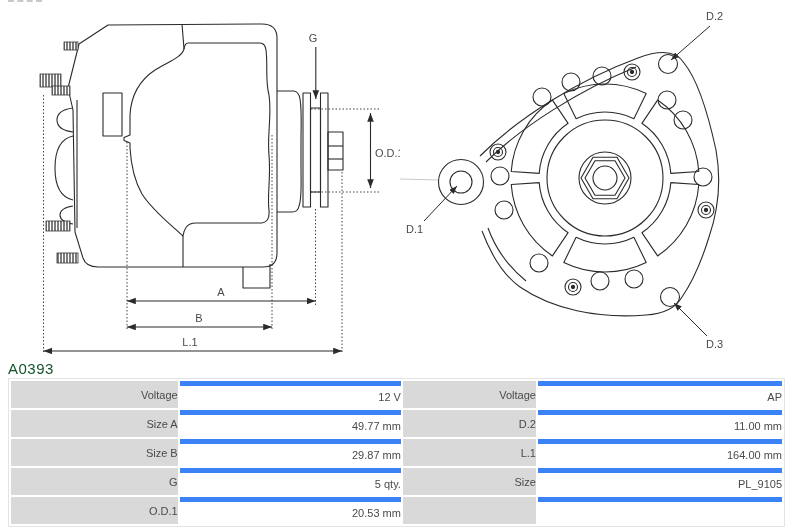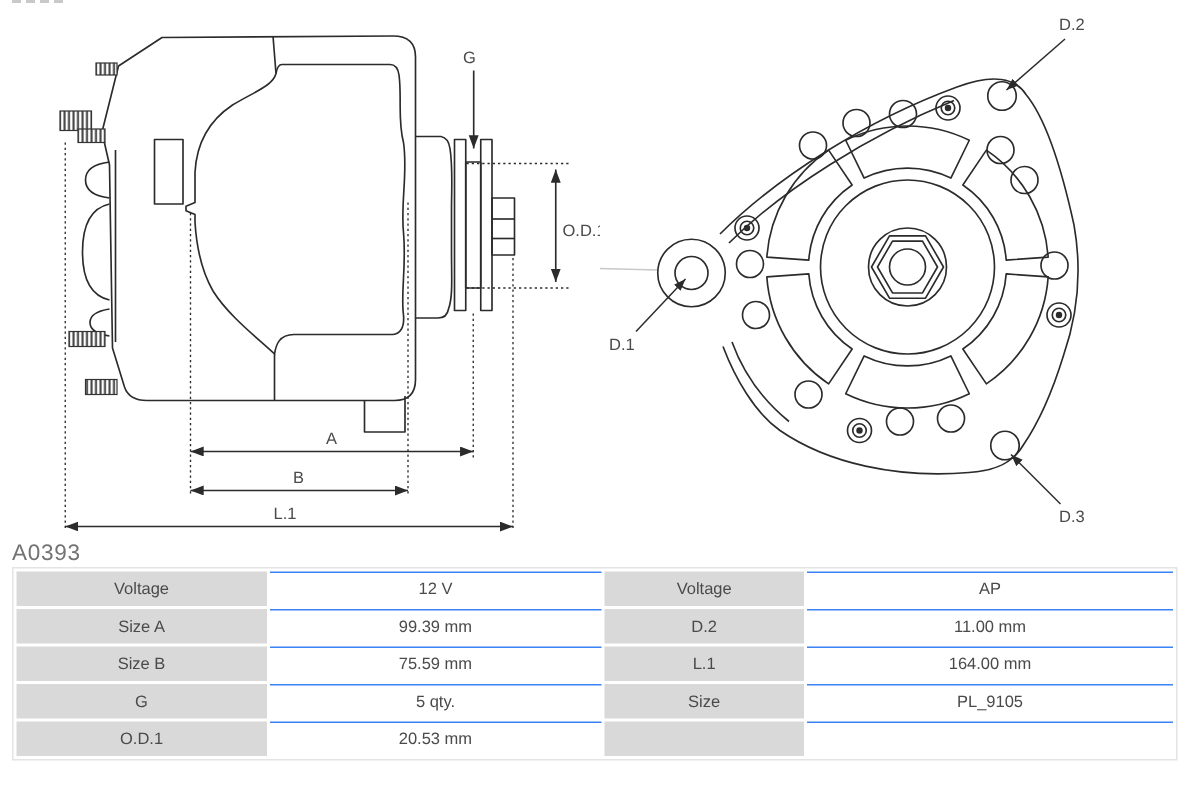--- a/index.html
+++ b/index.html
@@ -6,24 +6,24 @@
   #stage{position:relative;width:791px;height:530px;background:#fff;overflow:hidden;
          font-family:"Liberation Sans",sans-serif;}
   .artifact{position:absolute;left:8px;top:0;width:34px;height:0;border-top:2px dashed #c9c9c9;}
   #sideview{position:absolute;left:0;top:0;}
   #frontview{position:absolute;left:400px;top:0;}
   svg text{font-family:"Liberation Sans",sans-serif;font-size:11px;fill:#4a4a4a;}
   #part-number{position:absolute;left:8px;top:360px;font-size:15px;letter-spacing:.5px;}
   #spec-wrap{position:absolute;left:8px;top:378px;width:777px;}
   table.spec{border-collapse:separate;border-spacing:2px;width:100%;
              border:1px solid #e4e4e4;background:#fff;font-size:11px;color:#4a4a4a;}
-  table.spec td{padding:3px 12px;height:16px;line-height:16px;text-align:center;
+  table.spec td{padding:3px 0;height:16px;line-height:16px;text-align:right;
                 vertical-align:middle;white-space:nowrap;}
   td.lbl{background:#d9d9d9;}
-  td.val{background:#fff;border-top:1px solid #3b82f6;}
+  td.val{background:#fff;border-top:5px solid #3b82f6;}
   col.c1{width:168px;} col.c2{width:223px;} col.c3{width:134px;} col.c4{width:246px;}
 </style>
 </head>
 <body>
 
 <div id="stage">
 
   <div class="artifact"></div>
 
   <svg id="sideview" width="400" height="360" viewBox="0 0 400 360">
@@ -166,46 +166,46 @@
       <line x1="24" y1="221" x2="57" y2="186" marker-end="url(#arE)"></line>
       <line x1="310" y1="26" x2="271" y2="60" marker-end="url(#arE)"></line>
       <line x1="307" y1="336" x2="274" y2="303" marker-end="url(#arE)"></line>
     </g>
 
     <text x="6" y="233">D.1</text>
     <text x="306" y="20">D.2</text>
     <text x="306" y="348">D.3</text>
   </svg>
 
-  <div id="part-number" style="color: #737373; text-align: center;">A0393</div>
+  <div id="part-number" style="color: #14532d; text-align: center;">A0393</div>
 
   <div id="spec-wrap">
     <table class="spec">
       <colgroup>
           <col class="c1">
           <col class="c2">
           <col class="c3">
           <col class="c4">
         </colgroup>
       <tbody id="spec-body">
           <tr>
             <td class="lbl">Voltage</td>
             <td class="val">12 V</td>
             <td class="lbl">Voltage</td>
             <td class="val">AP</td>
           </tr>
           <tr>
             <td class="lbl">Size A</td>
-            <td class="val">99.39 mm</td>
+            <td class="val">49.77 mm</td>
             <td class="lbl">D.2</td>
             <td class="val">11.00 mm</td>
           </tr>
           <tr>
             <td class="lbl">Size B</td>
-            <td class="val">75.59 mm</td>
+            <td class="val">29.87 mm</td>
             <td class="lbl">L.1</td>
             <td class="val">164.00 mm</td>
           </tr>
           <tr>
             <td class="lbl">G</td>
             <td class="val">5 qty.</td>
             <td class="lbl">Size</td>
             <td class="val">PL_9105</td>
           </tr>
           <tr>

